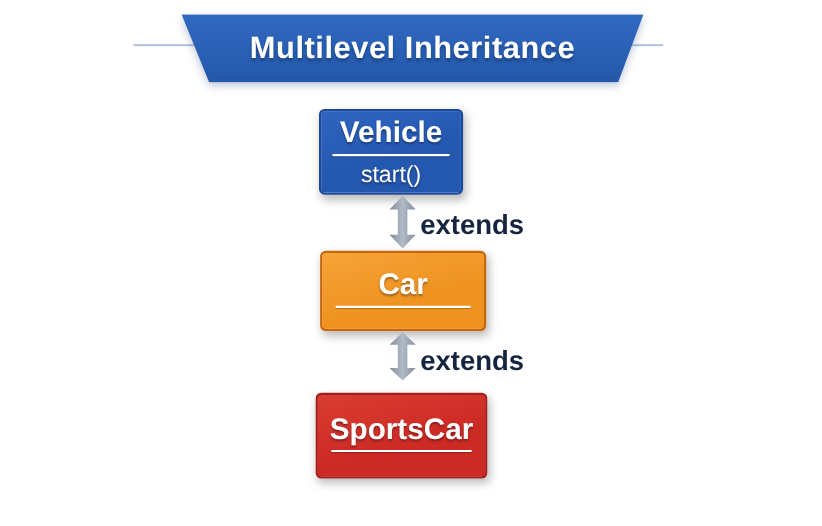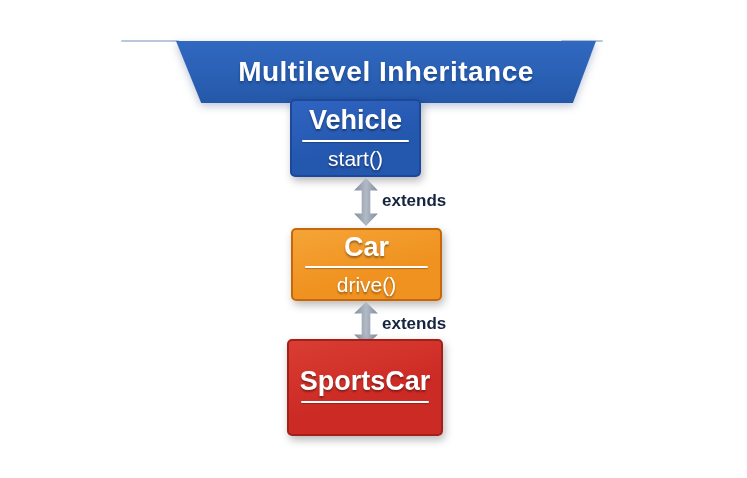--- a/index.html
+++ b/index.html
@@ -1,22 +1,22 @@
 <!DOCTYPE html>
 <html><head>
 <meta charset="utf-8">
 <style>
   html,body{margin:0;padding:0;background:#fff;}
   #canvas{
     position:relative;width:747px;height:478px;background:#ffffff;overflow:hidden;
     font-family:"Liberation Sans","DejaVu Sans",sans-serif;
   }
   
-  .banner-wrap{position:absolute;left:176px;top:13px;width:420px;height:62px;
-    filter:drop-shadow(0 3px 4px rgba(30,60,120,0.30));margin-top:28px;}
+  .banner-wrap{position:absolute;left:165px;top:13px;width:420px;height:62px;
+    filter:drop-shadow(0 3px 4px rgba(30,60,120,0.30));}
   .banner{width:100%;height:100%;
     background:linear-gradient(180deg,#3168c0 0%,#2a61b5 55%,#2457a8 100%);
     clip-path:polygon(0% 0%,100% 0%,94.5% 100%,6% 100%);
     display:flex;align-items:center;justify-content:center;}
   .banner-title{color:#ffffff;font-size:28px;font-weight:bold;letter-spacing:0.5px;
     text-shadow:0 2px 3px rgba(10,30,80,0.45);}
   .side-line{position:absolute;height:2px;background:#b9c7de;top:40px;border-radius:1px;}
   .side-line.left{left:121px;width:58px;}
   .side-line.right{left:561px;width:42px;}
   
@@ -24,26 +24,26 @@
     display:flex;flex-direction:column;align-items:center;justify-content:center;
     box-shadow:2px 4px 9px rgba(0,0,0,0.28);}
   .node-title{color:#fff;font-weight:bold;font-size:27px;line-height:1.1;
     text-shadow:0 2px 2px rgba(0,0,0,0.35);}
   .node-divider{height:2px;background:#ffffff;width:84%;margin:4px 0 5px 0;border-radius:1px;
     box-shadow:0 1px 1px rgba(0,0,0,0.25);}
   .node-method{color:#fff;font-weight:normal;font-size:21px;line-height:1.1;
     text-shadow:0 2px 2px rgba(0,0,0,0.35);}
   #node-vehicle{left:290px;top:99px;width:131px;height:78px;}
   #node-car{left:291px;top:228px;width:151px;height:73px;}
-  #node-sportscar{left:287px;top:339px;width:156px;height:97px;}
+  #node-sportscar{left:287px;top:357px;width:156px;height:78px;}
   
   .arrow{position:absolute;left:353px;width:26px;}
   #arrow-1{top:178px;height:48px;}
   #arrow-2{top:302px;height:44px;}
-  .extends-label{position:absolute;left:382px;color:#16253f;font-weight:bold;font-size:17px;}
+  .extends-label{position:absolute;left:382px;color:#16253f;font-weight:bold;font-size:25px;}
   #extends-1{top:191px;}
   #extends-2{top:314px;}
 </style>
 </head>
 <body>
 
 <div id="canvas">
 
   <div class="side-line left"></div>
   <div class="side-line right"></div>
@@ -68,21 +68,20 @@
         <stop offset="1" stop-color="#828c9c"></stop>
       </linearGradient>
     </defs>
     <polygon points="12,0 23,13 16,13 16,37 23,37 12,50 1,37 8,37 8,13 1,13" fill="url(#arrowGrad)"></polygon>
   </svg>
   <span class="extends-label" id="extends-1">extends</span>
 
   <div class="node" id="node-car" style="background: linear-gradient(165deg, rgb(245, 164, 55) 0%, rgb(239, 146, 32) 60%, rgb(239, 146, 32) 100%); border-color: rgb(200, 102, 10);">
     <span class="node-title">Car</span>
     <div class="node-divider"></div>
-    <span class="node-method">drive()</span>
   </div>
 
   <svg class="arrow" id="arrow-2" viewBox="0 0 24 50" preserveAspectRatio="none">
     <polygon points="12,0 23,13 16,13 16,37 23,37 12,50 1,37 8,37 8,13 1,13" fill="url(#arrowGrad)"></polygon>
   </svg>
   <span class="extends-label" id="extends-2">extends</span>
 
   <div class="node" id="node-sportscar" style="background: linear-gradient(165deg, rgb(217, 61, 51) 0%, rgb(204, 42, 36) 60%, rgb(204, 42, 36) 100%); border-color: rgb(163, 32, 25);">
     <span class="node-title">SportsCar</span>
     <div class="node-divider"></div>

